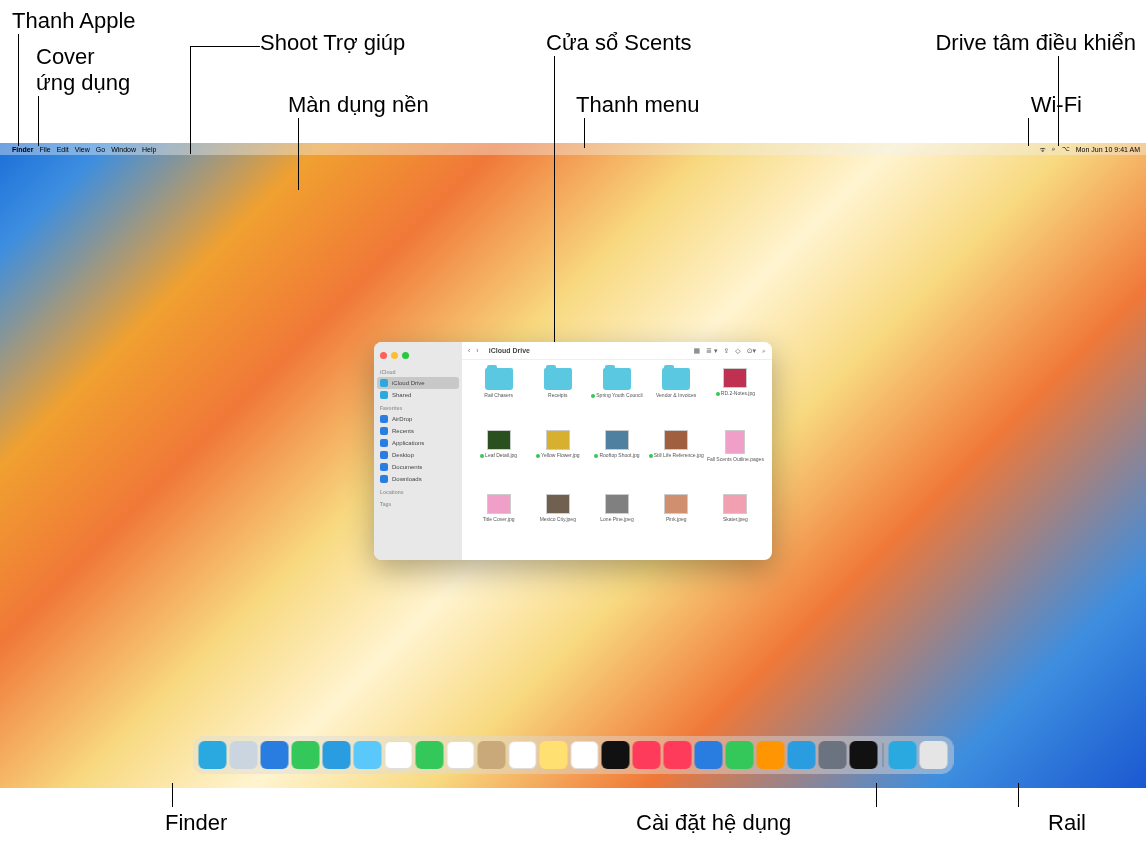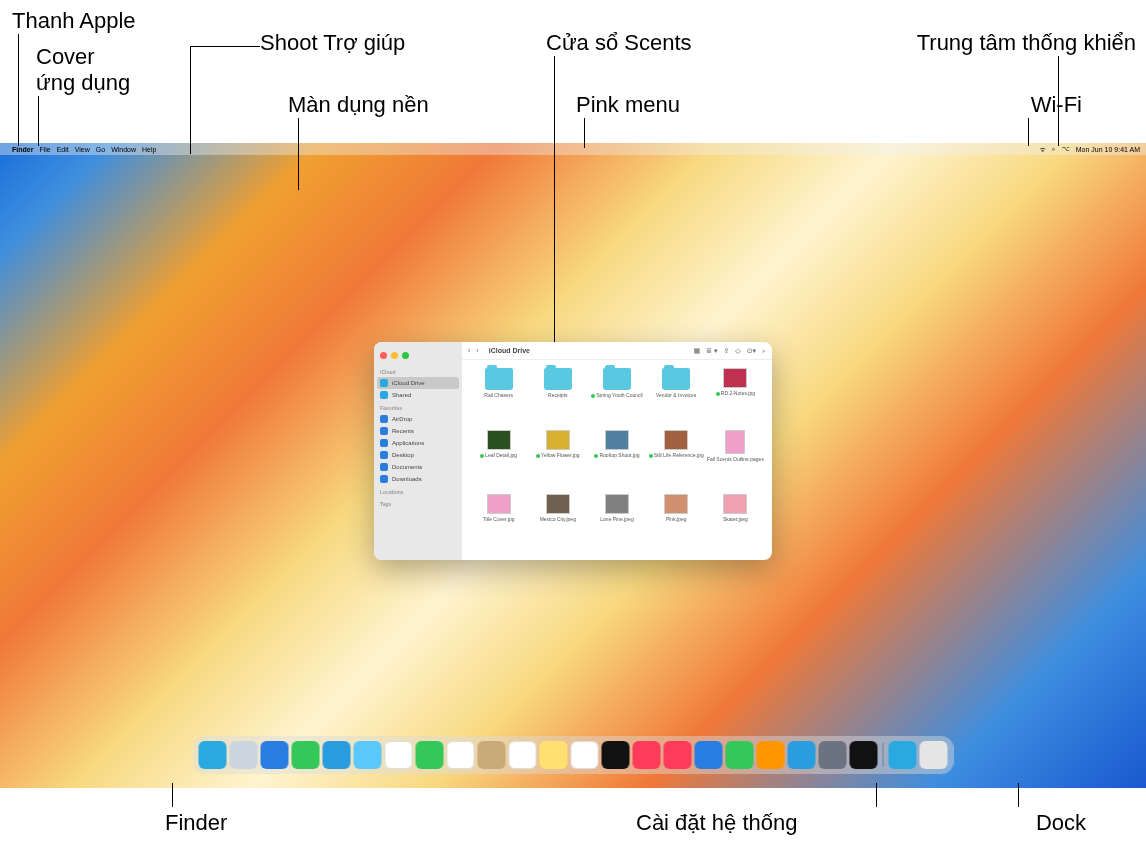--- a/index.html
+++ b/index.html
@@ -210,35 +210,35 @@
       <div class="dock-ico" style="background: rgb(229, 229, 229);"></div>
     </div>
 </div>
 
 <div class="callouts">
   <div class="callout" style="top:8px;left:12px">Thanh Apple</div>
   <div class="callout" style="top:44px;left:36px;width:100px">Cover ứng dụng</div>
   <div class="callout" style="top:30px;left:260px">Shoot Trợ giúp</div>
   <div class="callout" style="top:92px;left:288px">Màn dụng nền</div>
   <div class="callout" style="top:30px;left:546px">Cửa sổ Scents</div>
-  <div class="callout" style="top:92px;left:576px">Pink menu</div>
-  <div class="callout" style="top:30px;right:10px">Trung tâm thống khiển</div>
+  <div class="callout" style="top:92px;left:576px">Thanh menu</div>
+  <div class="callout" style="top:30px;right:10px">Drive tâm điều khiển</div>
   <div class="callout" style="top:92px;right:64px">Wi-Fi</div>
 
   <div class="line" style="left:18px;top:34px;width:1px;height:112px"></div>
   <div class="line" style="left:38px;top:96px;width:1px;height:50px"></div>
   <div class="line" style="left:190px;top:146px;width:1px;height:8px"></div>
   <div class="line" style="left:190px;top:146px;width:1px;height:1px"></div>
   <div class="line" style="left:190px;top:46px;width:70px;height:1px"></div>
   <div class="line" style="left:190px;top:46px;width:1px;height:100px"></div>
   <div class="line" style="left:298px;top:118px;width:1px;height:72px"></div>
   <div class="line" style="left:554px;top:56px;width:1px;height:286px"></div>
   <div class="line" style="left:584px;top:118px;width:1px;height:30px"></div>
   <div class="line" style="left:1058px;top:56px;width:1px;height:90px"></div>
   <div class="line" style="left:1028px;top:118px;width:1px;height:28px"></div>
 </div>
 
 <div class="callout-bottom" style="bottom:18px;left:165px">Finder</div>
-<div class="callout-bottom" style="bottom:18px;left:636px">Cài đặt hệ thống</div>
-<div class="callout-bottom" style="bottom:18px;right:60px">Dock</div>
+<div class="callout-bottom" style="bottom:18px;left:636px">Cài đặt hệ dụng</div>
+<div class="callout-bottom" style="bottom:18px;right:60px">Rail</div>
 <div class="line" style="left:172px;bottom:47px;width:1px;height:24px"></div>
 <div class="line" style="left:876px;bottom:47px;width:1px;height:24px"></div>
 <div class="line" style="left:1018px;bottom:47px;width:1px;height:24px"></div>
 
 </body></html>

